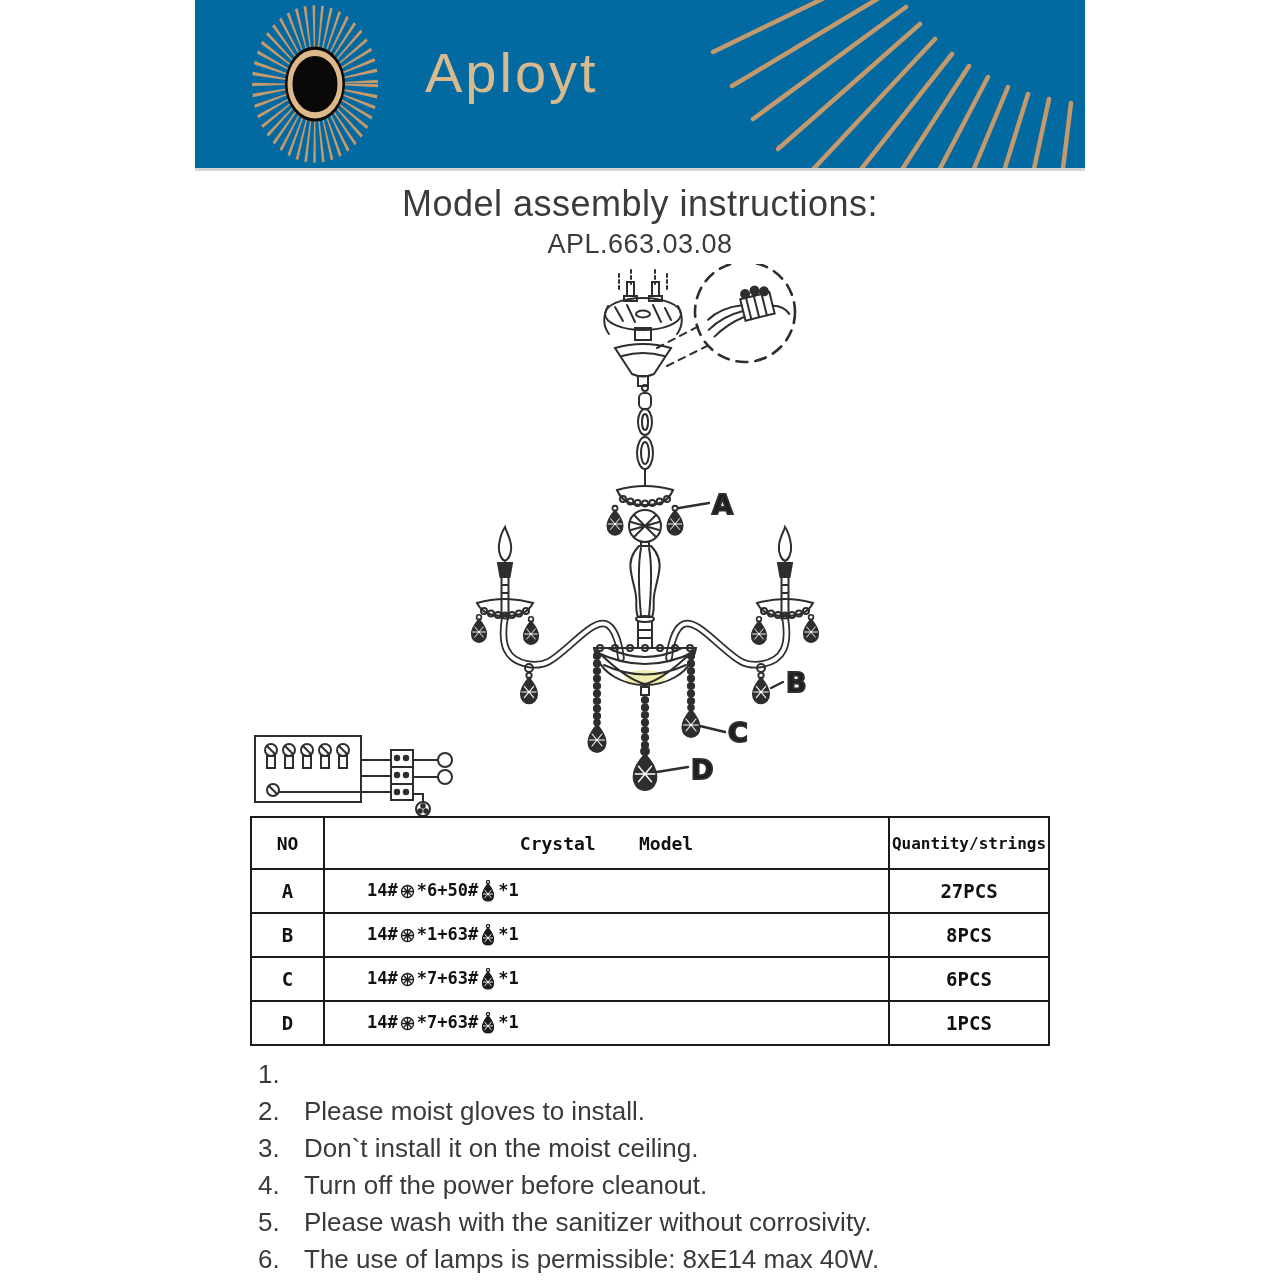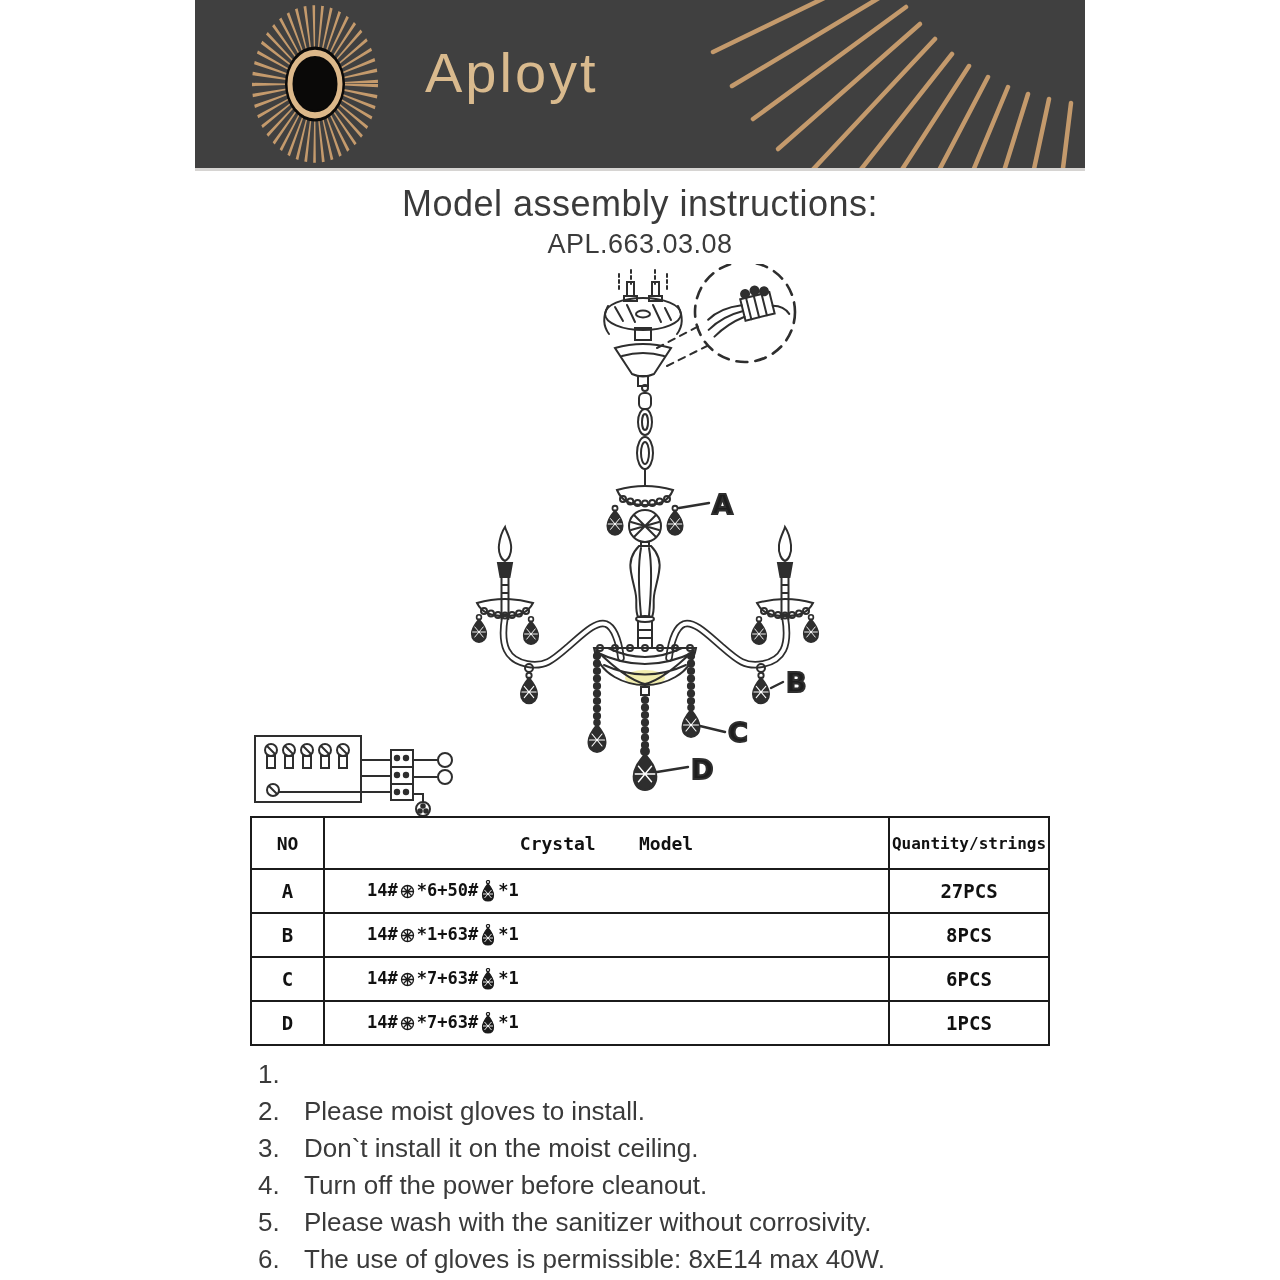--- a/index.html
+++ b/index.html
@@ -1,19 +1,19 @@
 <!DOCTYPE html>
 <html><head>
 <meta charset="utf-8">
 <style>
   html,body{margin:0;padding:0;background:#ffffff;}
   body{width:1280px;height:1280px;overflow:hidden;font-family:"Liberation Sans",sans-serif;color:#333;}
   .page{width:890px;margin:0 auto;}
   
-  .hdr{position:relative;height:168px;background:#404040;border-bottom:3px solid #d6d4d2;overflow:hidden;text-align:right;}
+  .hdr{position:relative;height:168px;background:#0369a1;border-bottom:3px solid #d6d4d2;overflow:hidden;text-align:right;}
   .hdr svg{position:absolute;left:0;top:0;}
   .brand{position:absolute;left:230px;top:40px;font-size:56px;letter-spacing:3px;color:#d9ba8e;font-weight:400;}
   
   .title1{margin:12px 0 0 0;text-align:center;font-size:36px;font-weight:500;color:#3b3b3b;letter-spacing:.5px;}
   .title2{margin:4px 0 0 0;text-align:center;font-size:27px;font-weight:500;color:#3b3b3b;letter-spacing:.5px;}
   
   .diagram{display:block;margin-top:4px;}
   .diagram path,.diagram ellipse,.diagram circle,.diagram line,.diagram rect{vector-effect:none;}
   
   table.parts{border-collapse:collapse;margin:0 0 0 55px;width:800px;table-layout:fixed;
@@ -343,17 +343,17 @@
     <li>
         <span class="num">4.</span>
         <span>Turn off the power before cleanout.</span>
       </li>
     <li>
         <span class="num">5.</span>
         <span>Please wash with the sanitizer without corrosivity.</span>
       </li>
     <li>
         <span class="num">6.</span>
-        <span>The use of gloves is permissible: 8xE14 max 40W.</span>
+        <span>The use of lamps is permissible: 8xE14 max 40W.</span>
       </li>
   </ul>
 
 </div>
 
 </body></html>

